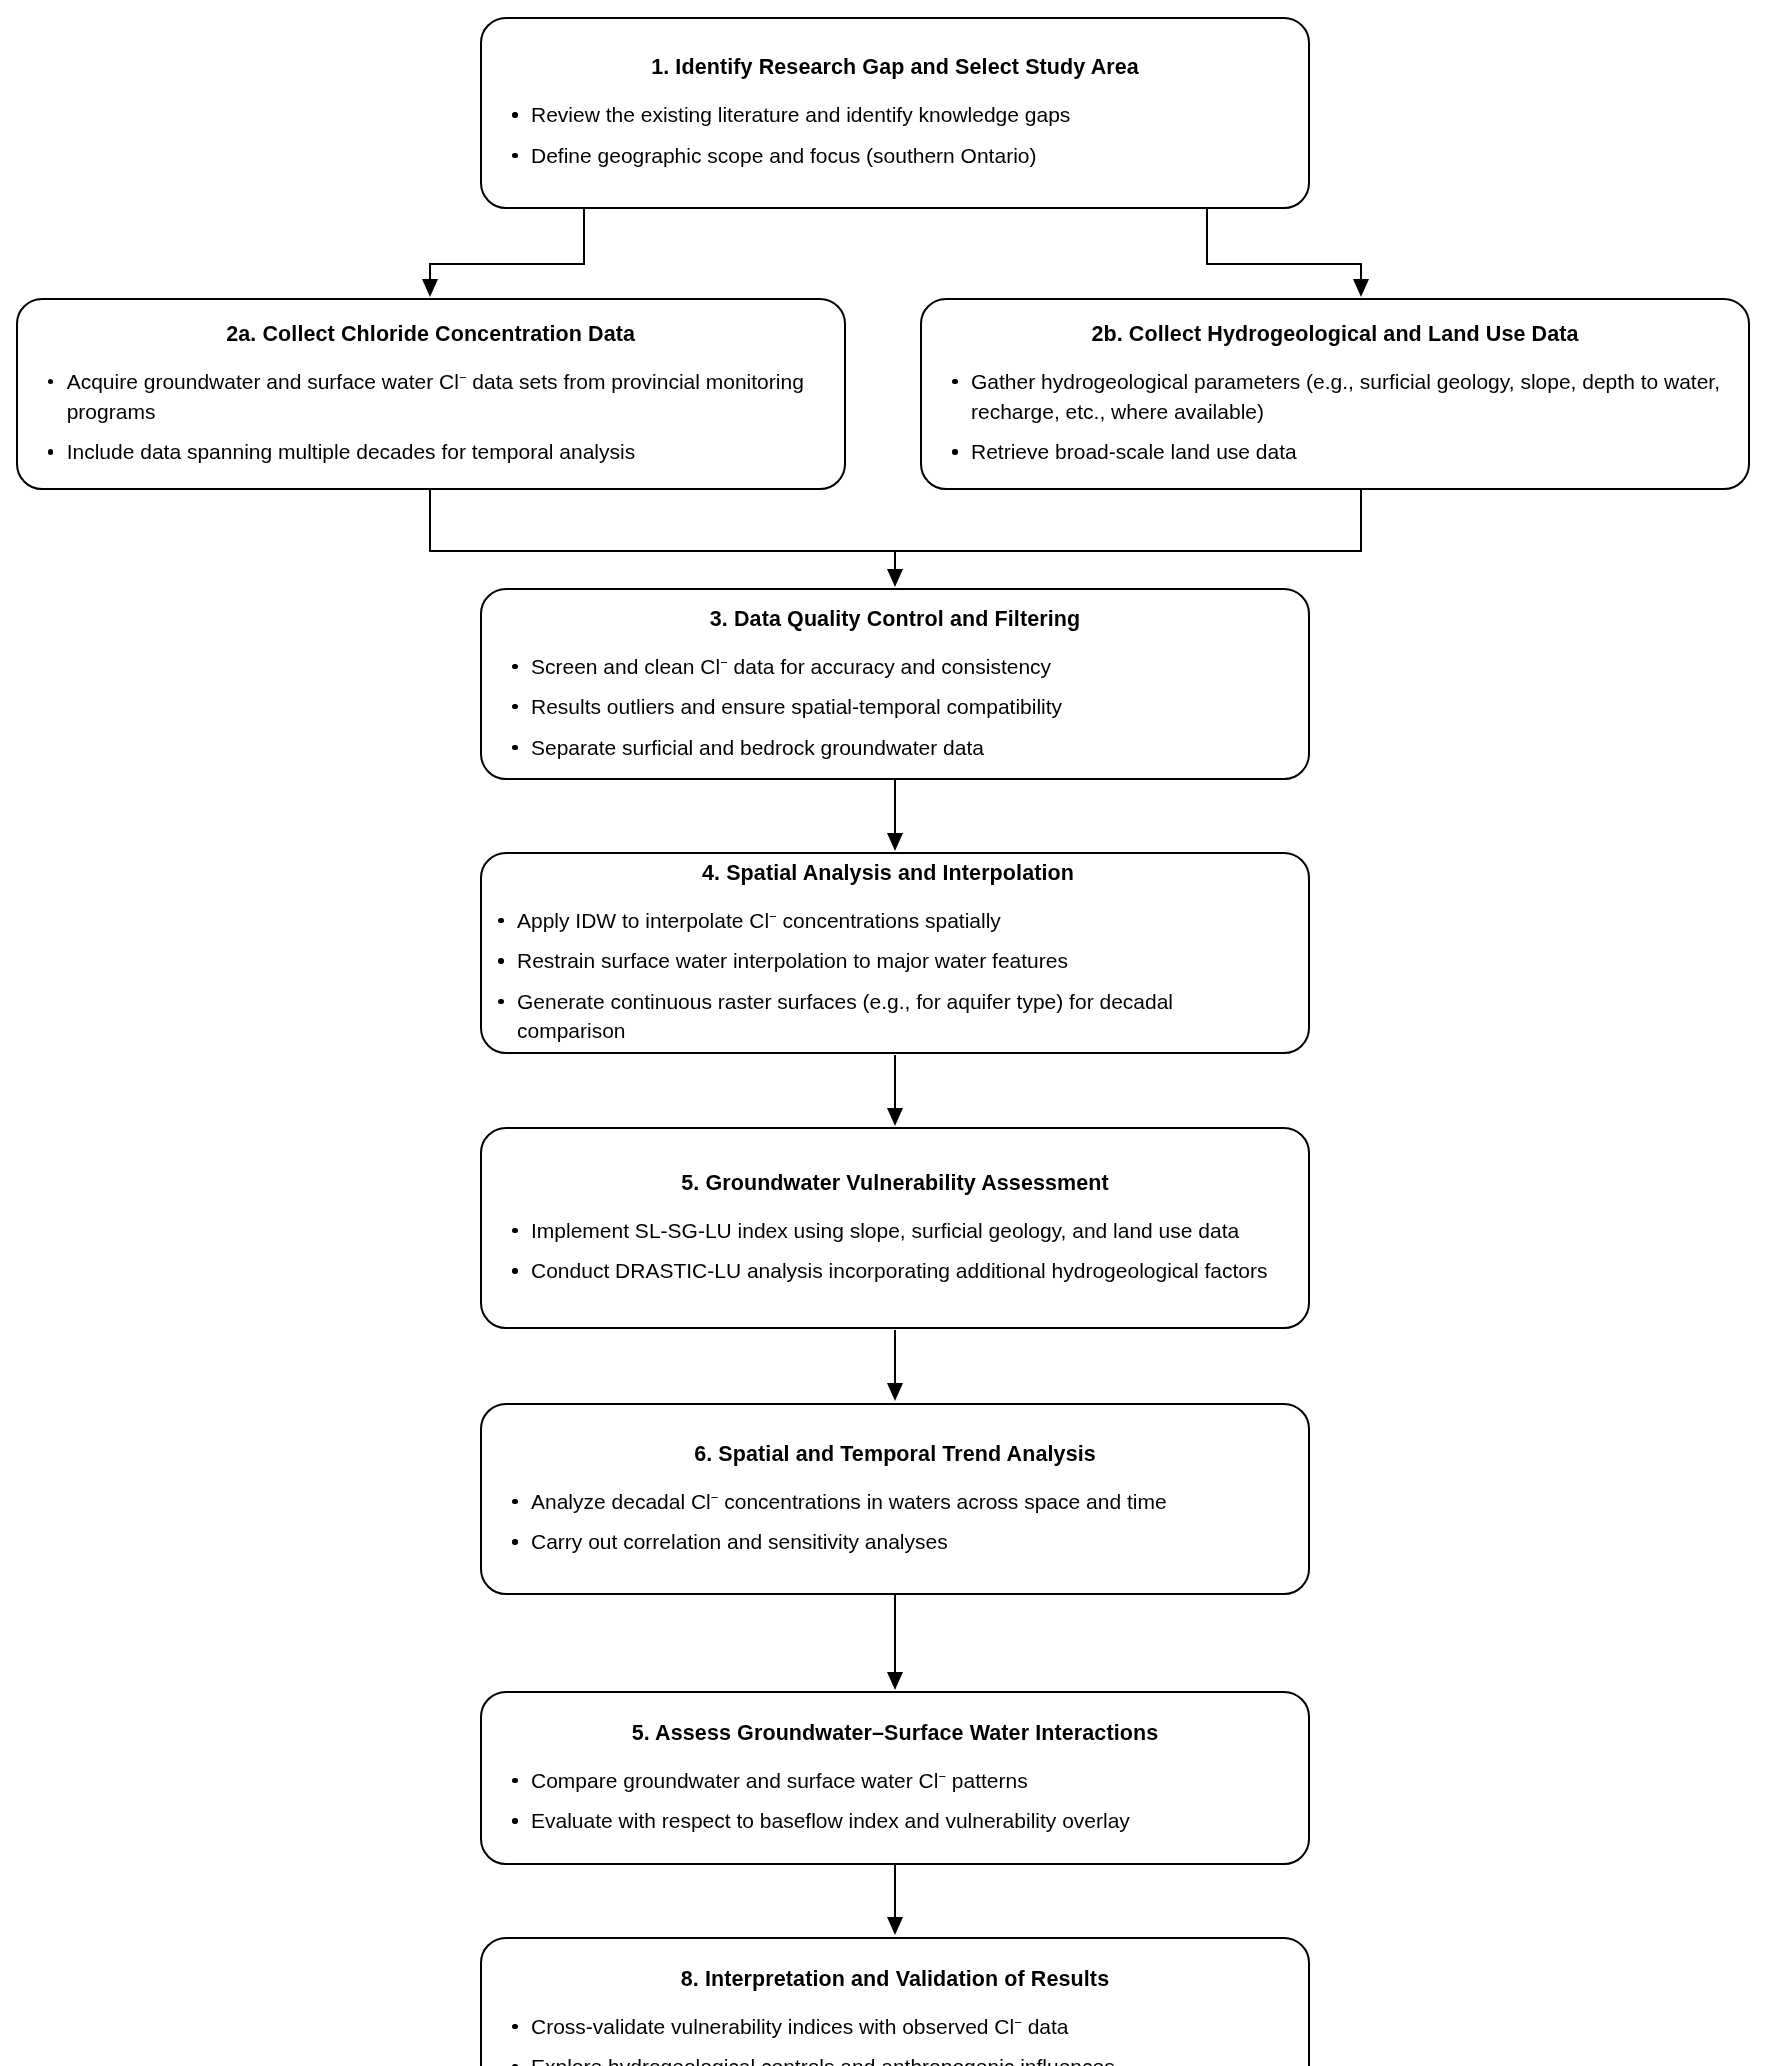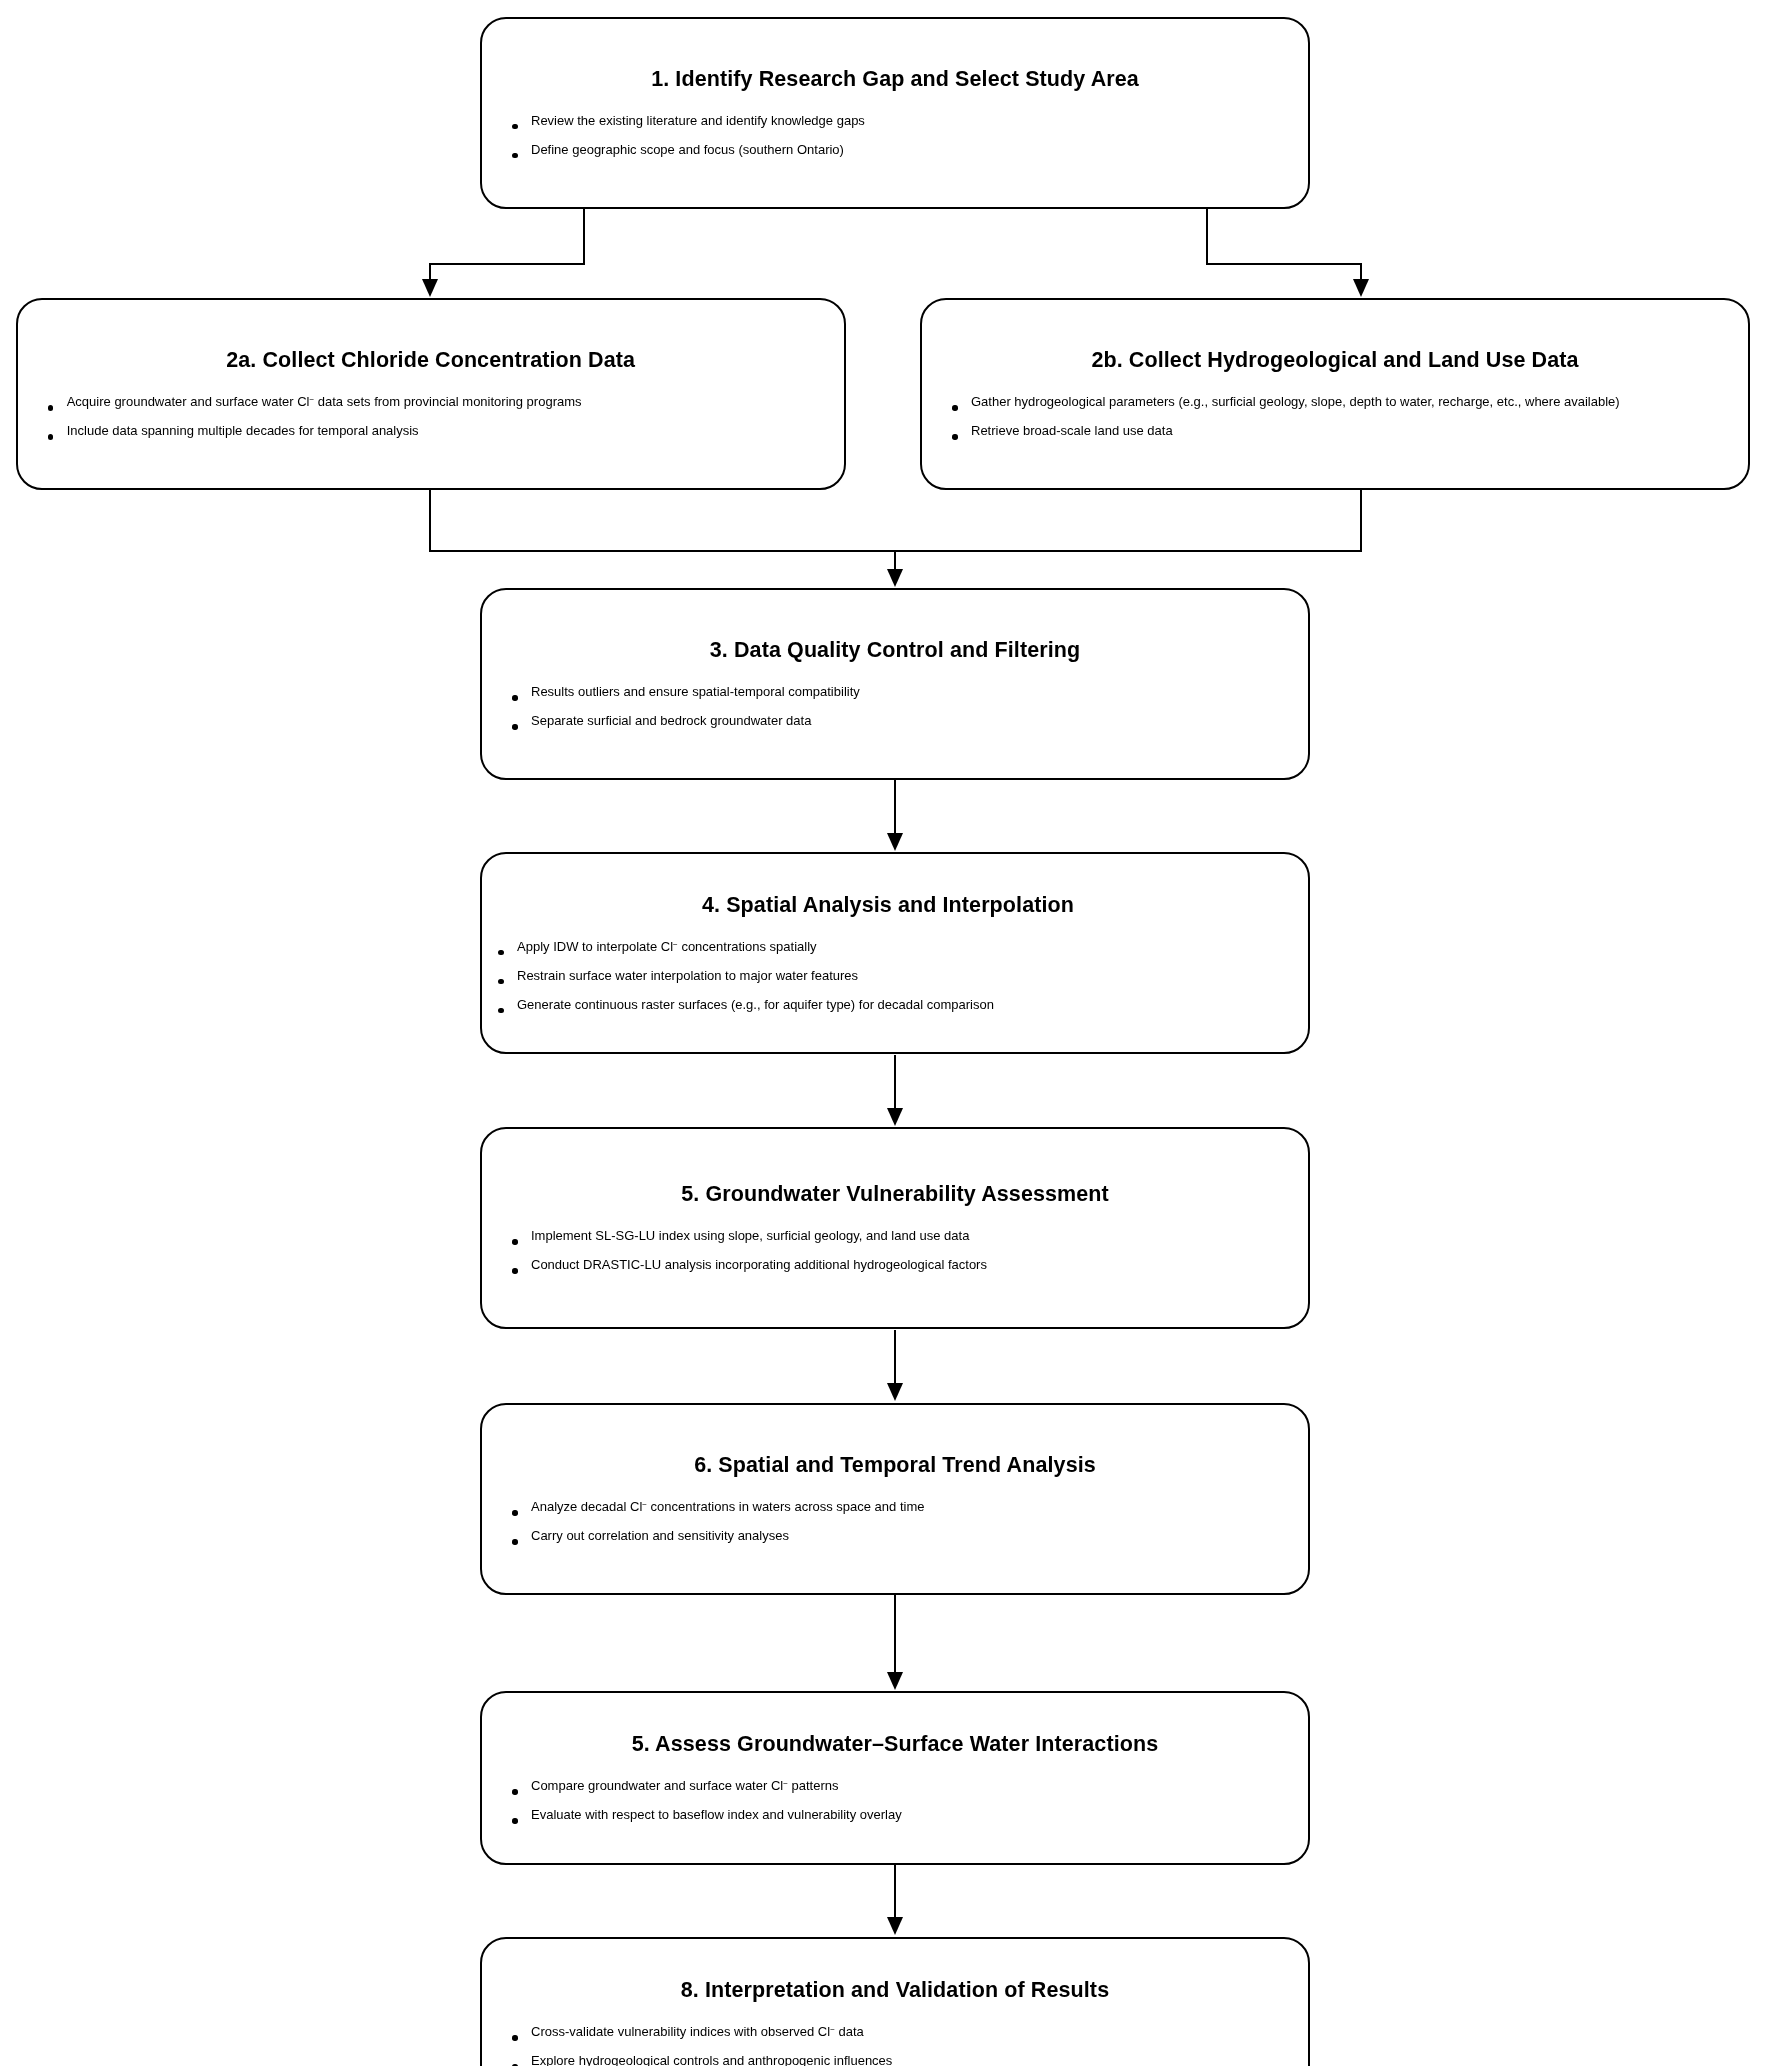--- a/index.html
+++ b/index.html
@@ -43,21 +43,21 @@
   }
 
   .node-list {
     list-style: none;
     margin: 0;
     padding: 0;
   }
 
   .node-list li {
     position: relative;
-    font-size: 13px;
+    font-size: 21px;
     line-height: 1.42;
     padding-left: 26px;
     margin-bottom: 10.7px;
   }
   .node-list li:last-child { margin-bottom: 0; }
 
   .node-list li::before {
     content: "";
     position: absolute;
     left: 7.4px;
@@ -157,20 +157,21 @@
     <div class="node-title">2b. Collect Hydrogeological and Land Use Data</div>
     <ul class="node-list">
       <li>Gather hydrogeological parameters (e.g., surficial geology, slope, depth to water, recharge, etc., where available)</li>
       <li>Retrieve broad-scale land use data</li>
     </ul>
   </div>
 
   <div class="node" id="node-3">
     <div class="node-title">3. Data Quality Control and Filtering</div>
     <ul class="node-list">
+      <li>Screen and clean Cl<sup class="ion">−</sup> data for accuracy and consistency</li>
       <li>Results outliers and ensure spatial-temporal compatibility</li>
       <li>Separate surficial and bedrock groundwater data</li>
     </ul>
   </div>
 
   <div class="node" id="node-4">
     <div class="node-title">4. Spatial Analysis and Interpolation</div>
     <ul class="node-list">
       <li>Apply IDW to interpolate Cl<sup class="ion">−</sup> concentrations spatially</li>
       <li>Restrain surface water interpolation to major water features</li>

